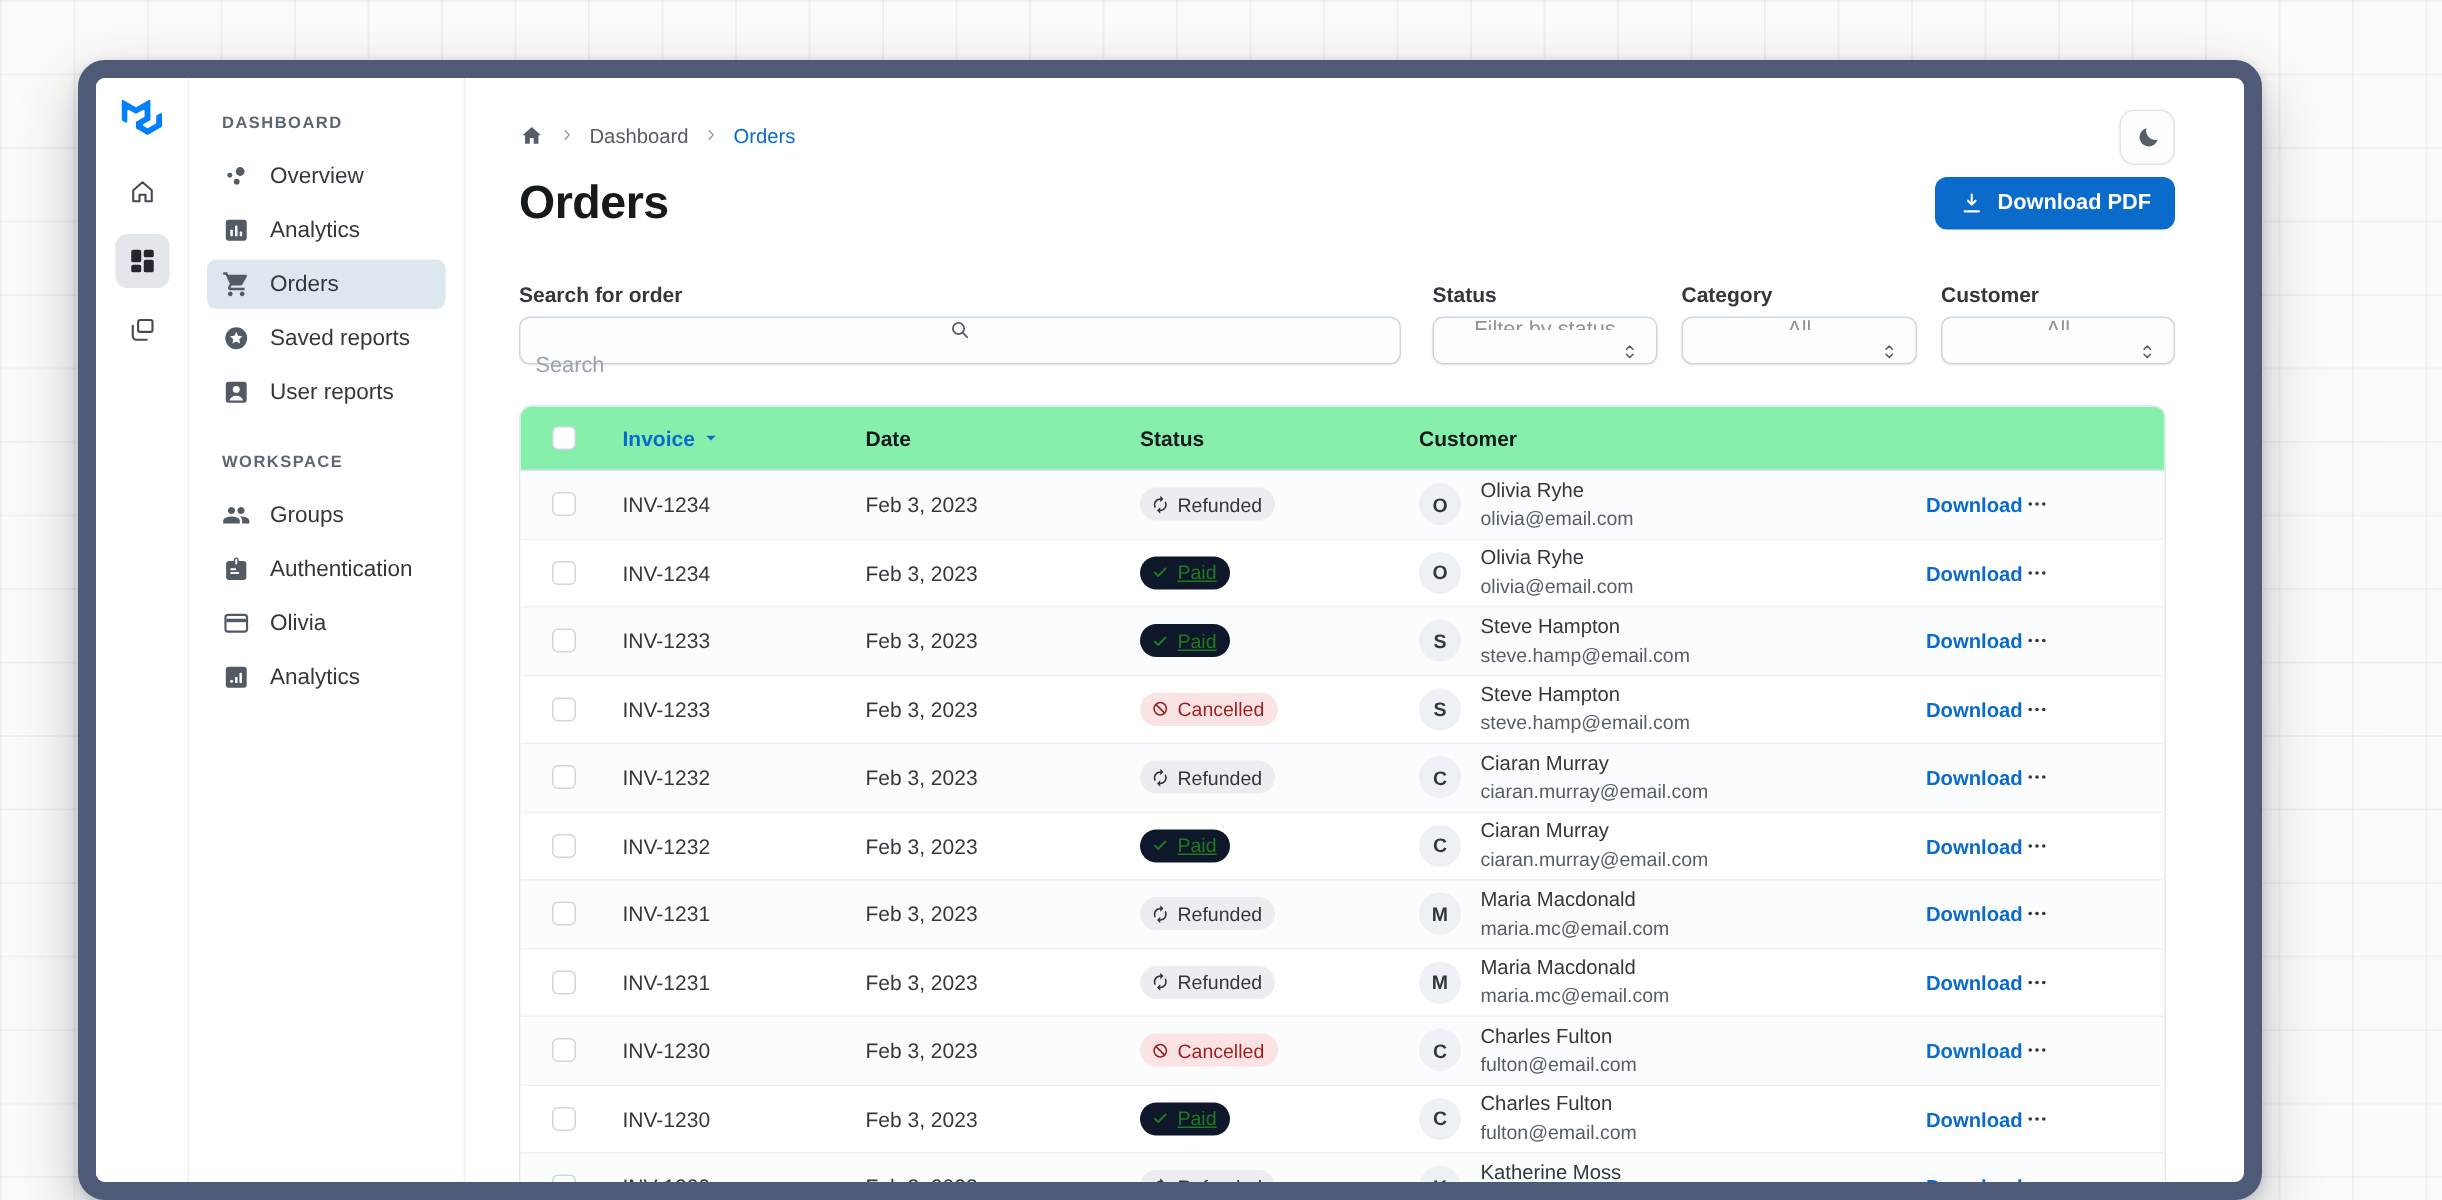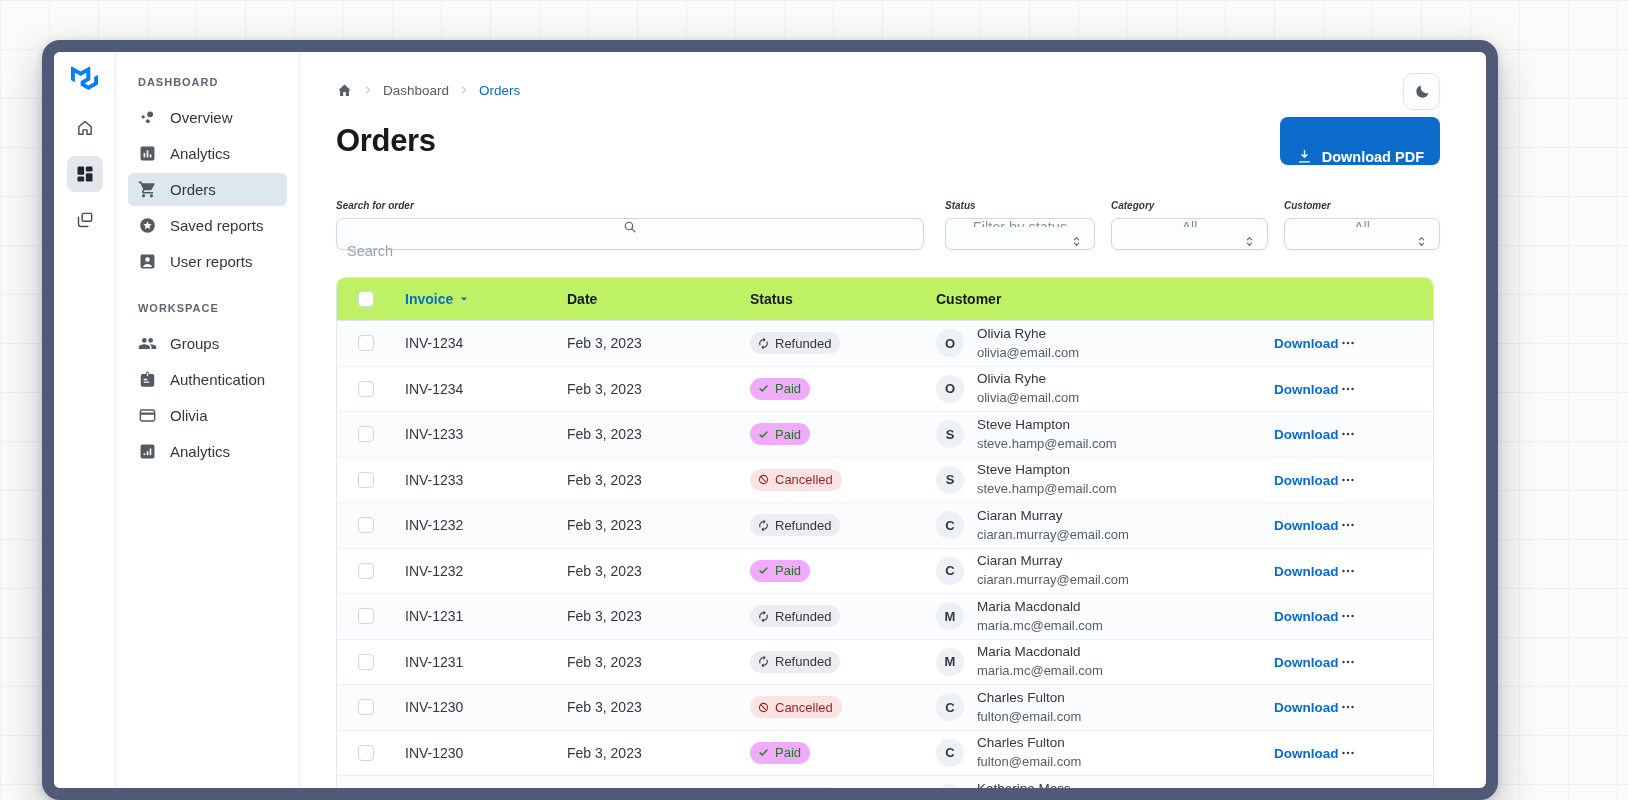--- a/index.html
+++ b/index.html
@@ -2,21 +2,21 @@
 <html><head>
 <meta charset="utf-8">
 <style>
   html,body{margin:0;padding:0;}
   body{font-family:"Liberation Sans","DejaVu Sans",sans-serif;-webkit-font-smoothing:antialiased;}
   .page{position:relative;width:1628px;height:800px;overflow:hidden;
     background-color:#fcfbf9;
     background-image:linear-gradient(to right,rgba(120,110,100,0.07) 1px,transparent 1px),
                      linear-gradient(to bottom,rgba(120,110,100,0.07) 1px,transparent 1px);
     background-size:49px 49px;}
-  .window{position:absolute;left:42px;top:40px;width:1456px;height:760px;box-sizing:border-box;
+  .window{position:absolute;left:52px;top:40px;width:1456px;height:760px;box-sizing:border-box;
     border:12px solid #4e5a76;border-radius:18px;background:#fff;overflow:hidden;
     box-shadow:0 16px 40px rgba(40,50,80,.30),0 2px 8px rgba(40,50,80,.18);}
   .frame-handle{position:absolute;right:-8px;top:4px;display:flex;flex-direction:column;gap:4px;z-index:5;}
   .frame-handle i{width:3px;height:3px;border-radius:50%;background:#96a0b4;display:block;}
   .app{display:flex;height:100%;}
 
   
   .rail{width:62px;box-sizing:border-box;border-right:1px solid #edf0f3;display:flex;flex-direction:column;align-items:center;padding-top:13px;flex:none;background:#fff;}
   .rail .logo{width:28px;height:25px;margin-bottom:20px;display:flex;align-items:center;justify-content:center;}
   .rail-btn{width:36px;height:36px;border-radius:8px;display:flex;align-items:center;justify-content:center;color:#434b55;margin-bottom:10px;cursor:pointer;}
@@ -38,56 +38,56 @@
   .breadcrumb .bc-home{color:#555e68;display:flex;}
   .breadcrumb .bc-home svg{width:17px;height:17px;}
   .breadcrumb .sep{color:#9aa3ad;display:flex;}
   .breadcrumb .sep svg{width:12px;height:12px;}
   .bc-current{color:#0b6bcb;font-weight:500;}
   .theme-btn{position:absolute;top:21px;right:46px;width:37px;height:37px;border:1px solid #dfe5ec;border-radius:10px;background:#fcfdfe;display:flex;align-items:center;justify-content:center;color:#555e68;cursor:pointer;box-shadow:0 1px 2px rgba(0,0,0,.03);}
   .theme-btn svg{width:18px;height:18px;}
 
   .title-row{display:flex;align-items:center;justify-content:space-between;margin-top:17px;}
   .page-title{font-size:31px;font-weight:700;color:#171a1c;letter-spacing:-.01em;}
-  .btn-primary{display:flex;align-items:flex-end;gap:9px;background:#0b6bcb;color:#fff;border:none;border-radius:8px;height:48px;padding:0 16px;font-size:14.5px;font-weight:600;font-family:inherit;cursor:pointer;}
+  .btn-primary{display:flex;align-items:center;gap:9px;background:#0b6bcb;color:#fff;border:none;border-radius:8px;height:35px;padding:0 16px;font-size:14.5px;font-weight:600;font-family:inherit;cursor:pointer;}
   .btn-primary svg{width:17px;height:17px;}
 
   .filters{display:flex;gap:16px;margin-top:35px;align-items:flex-end;}
   .fgroup{display:flex;flex-direction:column;}
-  .fgroup label{font-size:10px;font-weight:600;color:#32383e;margin-bottom:7px;font-style:italic;}
+  .fgroup label{font-size:14px;font-weight:600;color:#32383e;margin-bottom:7px;}
   .fbox{box-sizing:border-box;height:32px;border:1px solid #cdd7e1;border-radius:7px;background:#fcfdfe;display:flex;align-items:center;padding:0 10px;gap:7px;box-shadow:0 1px 2px rgba(21,21,21,.05);flex-direction:column;}
   .fbox .sic{color:#555e68;display:flex;}
   .fbox .sic svg{width:16px;height:16px;}
   .fbox input{border:none;outline:none;background:transparent;font-size:14.5px;color:#32383e;font-family:inherit;width:100%;}
   .fbox input::placeholder{color:#9aa3ad;}
   .f-search{width:588px;}
   .f-sel1{margin-left:auto;}
   .f-sel1 .fbox{width:150px;}
   .f-sel2 .fbox{width:157px;}
   .f-sel3 .fbox{width:156px;}
   .sel-value{font-size:14.5px;color:#8b949d;white-space:nowrap;overflow:hidden;}
   .unfold{margin-left:auto;color:#555e68;display:flex;}
   .unfold svg{width:15px;height:15px;}
 
   
   .sheet{margin-top:27px;border:1px solid #e3e7eb;border-radius:9px;background:#fff;overflow:hidden;width:1098px;box-sizing:border-box;}
   .cols{display:grid;grid-template-columns:58px 160px 180px 185px 320px 86px 1fr;align-items:center;}
-  .thead{height:42px;background:#bef264;border-bottom:1px solid #dde3ea;font-size:14px;font-weight:600;color:#171a1c;}
+  .thead{height:42px;background:#86efac;border-bottom:1px solid #dde3ea;font-size:14px;font-weight:600;color:#171a1c;}
   .th{display:flex;align-items:center;}
   .th.sorted{color:#0b6bcb;gap:3px;cursor:pointer;}
   .th.sorted svg{width:16px;height:16px;fill:#0b6bcb;}
   .c2{padding-left:10px;}.c3{padding-left:12px;}.c4{padding-left:15px;}.c5{padding-left:16px;}.c6{padding-left:18px;}.c7{padding-left:10px;}
   .c1{display:flex;justify-content:center;}
   .cb{width:16px;height:16px;border:1.5px solid #cdd7e1;border-radius:4px;background:#fff;box-sizing:border-box;display:inline-block;cursor:pointer;}
   .trow{height:44.5px;border-top:1px solid #eef1f4;font-size:14px;color:#32383e;background:#fff;}
   .trow:first-child{border-top:none;}
   .trow:nth-child(odd){background:#fbfcfd;}
   .chip{display:inline-flex;align-items:center;gap:5px;height:22px;padding:0 9px 0 7px;border-radius:12px;font-size:13px;font-weight:500;line-height:1;justify-content:center;}
   .chip svg{width:13px;height:13px;flex:none;}
-  .chip-paid{background:#f0abfc;color:#1f7a1f;}
+  .chip-paid{background:#0f172a;color:#1f7a1f;text-decoration:underline;}
   .chip-refunded{background:#ebedf0;color:#32383e;}
   .chip-cancelled{background:#fbe3e3;color:#9c1f1f;}
   .cust{display:flex;align-items:center;}
   .avatar{width:28px;height:28px;border-radius:50%;background:#edf1f5;color:#32383e;font-size:13px;font-weight:600;display:flex;align-items:center;justify-content:center;margin-right:13px;flex:none;}
   .cname{font-size:13.5px;color:#32383e;line-height:1.4;}
   .cemail{font-size:13px;color:#555e68;line-height:1.4;text-align:center;}
   .dl-link{color:#0b6bcb;font-weight:600;font-size:13.5px;text-decoration:none;cursor:pointer;margin-left:16px;}
   .dots-btn{color:#32383e;display:flex;cursor:pointer;width:24px;justify-content:center;}
   .dots-btn svg{width:18px;height:18px;fill:#32383e;}
 </style>

